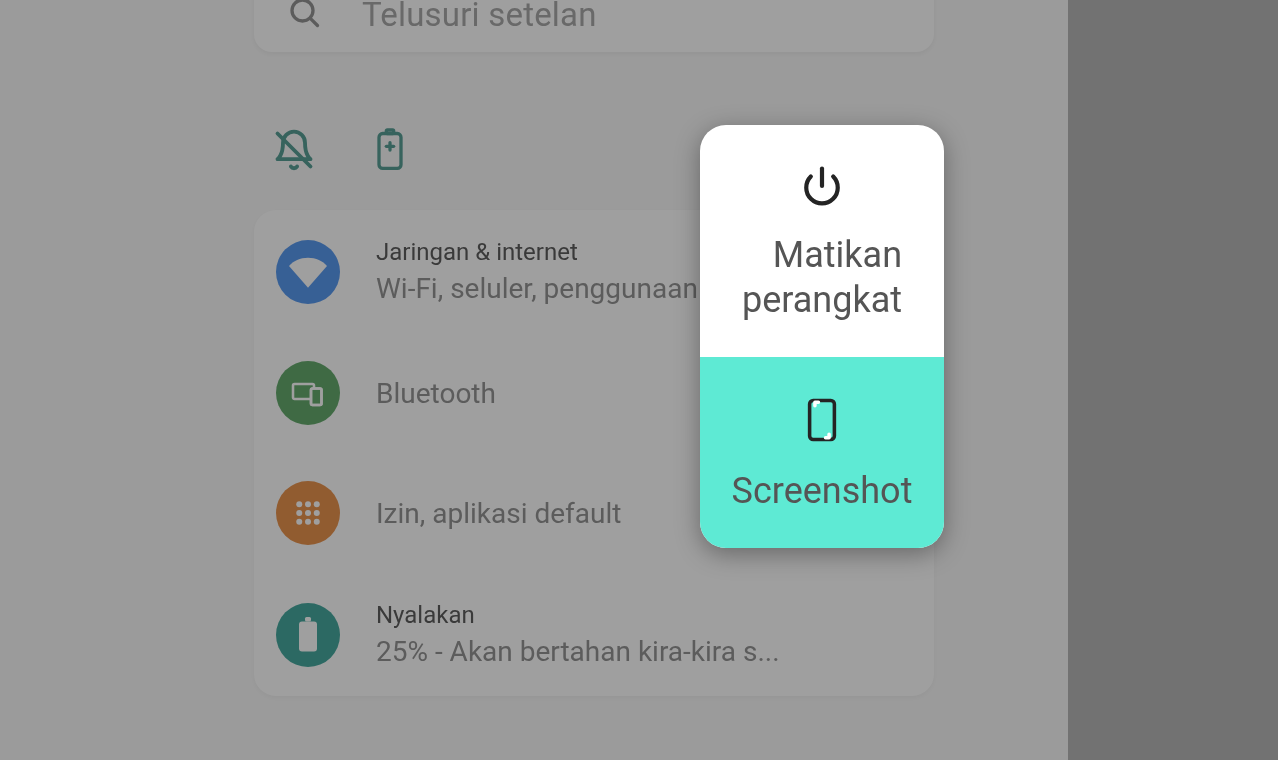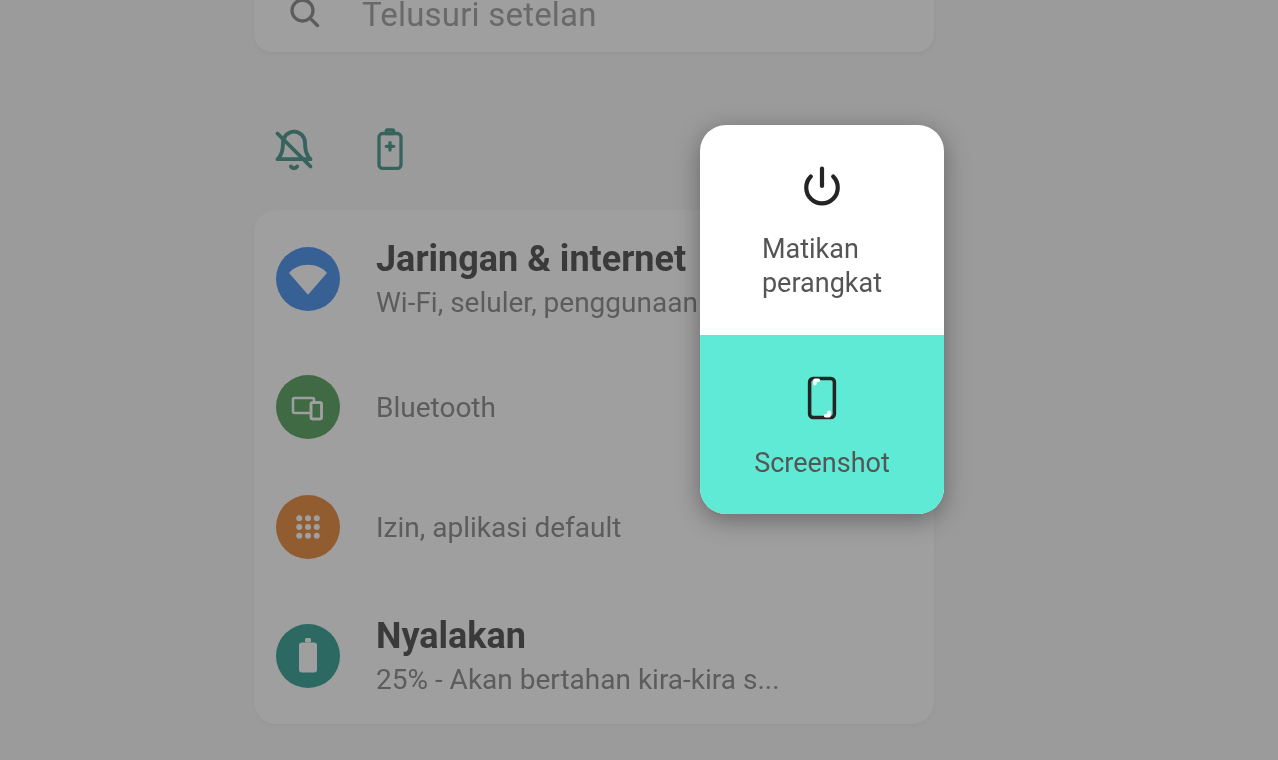--- a/index.html
+++ b/index.html
@@ -7,21 +7,21 @@
       font-family: Roboto, -apple-system, 'Segoe UI', Arial, sans-serif;
       background: #9b9b9b;
       width: 1278px;
       height: 760px;
       position: relative;
       overflow: hidden;
     }
     .underlay {
       position: absolute;
       left: 0; top: 0;
-      width: 1278px; height: 760px;
+      width: 1068px; height: 760px;
       background: #f7f7f7;
     }
     .search-bar {
       position: absolute;
       left: 254px;
       top: -24px;
       width: 680px;
       height: 76px;
       background: #fff;
       border-radius: 18px;
@@ -64,23 +64,23 @@
     .settings-icon {
       width: 64px; height: 64px;
       border-radius: 50%;
       display: flex;
       align-items: center;
       justify-content: center;
       flex-shrink: 0;
     }
     .settings-text { display: flex; flex-direction: column; gap: 6px; }
     .settings-title {
-      font-size: 36px;
+      font-size: 24px;
       color: #202020;
-      font-weight: 700;
+      font-weight: 400;
     }
     .settings-sub {
       font-size: 28px;
       color: #6b6b6b;
       font-weight: 400;
     }
     .circ-blue   { background: #1a73e8; }
     .circ-green  { background: #2a8a36; }
     .circ-orange { background: #e06a0b; }
     .circ-teal   { background: #00887a; }
@@ -106,23 +106,23 @@
       display: flex;
       flex-direction: column;
       align-items: center;
       justify-content: center;
       gap: 22px;
       padding: 40px 10px 34px 10px;
       cursor: pointer;
     }
     .power-item.selected { background: #5eead4; }
     .power-label {
-      font-size: 27px;
+      font-size: 36px;
       color: #555;
-      text-align: left;
+      text-align: right;
       line-height: 1.25;
       white-space: pre-line;
     }
   </style>
 </head>
 <body>
 
 <div class="underlay">
 
   <div class="search-bar">

